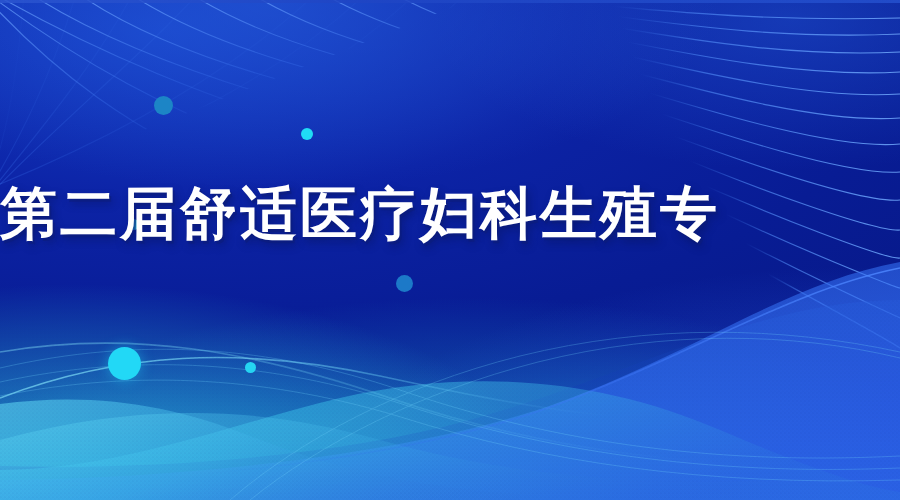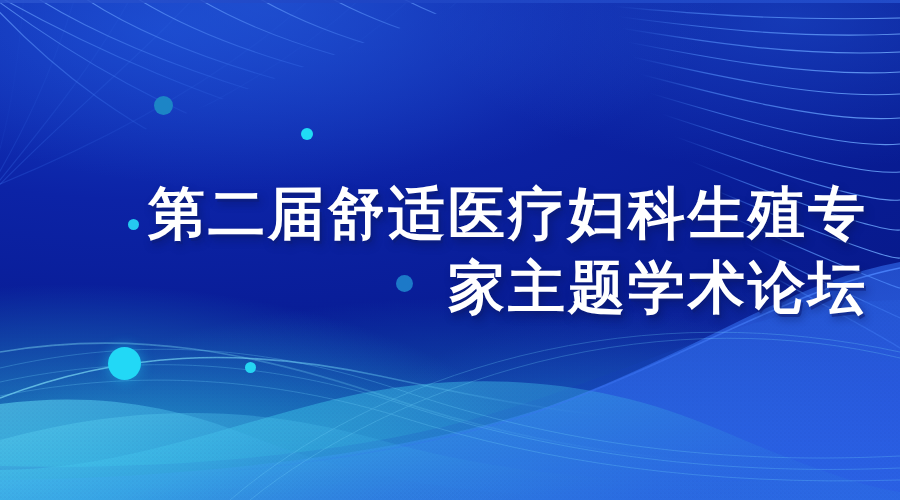--- a/index.html
+++ b/index.html
@@ -83,21 +83,21 @@
     left: 128px; top: 219px;
     width: 11px; height: 11px;
     background: #25C9F0;
   }
   
   #title-block {
     position: absolute;
     left: 0;
     top: 176px;
     width: 868px;
-    text-align: right;
+    text-align: left;
     z-index: 6;
   }
   .title-line {
     display: block;
     color: #FFFFFF;
     font-size: 57px;
     line-height: 74px;
     font-weight: 700;
     letter-spacing: 3px;
     white-space: nowrap;
@@ -263,16 +263,15 @@
 
   <span class="dot" id="dot-teal-upper"></span>
   <span class="dot" id="dot-small-cyan-top"></span>
   <span class="dot" id="dot-under-er"></span>
   <span class="dot" id="dot-behind-title"></span>
   <span class="dot" id="dot-large-cyan"></span>
   <span class="dot" id="dot-small-cyan-lower"></span>
 
   <div id="title-block">
     <span class="title-line">第二届舒适医疗妇科生殖专</span>
-    <span class="title-line">家主题学术论坛</span>
   </div>
 
 </div>
 
 </body></html>

